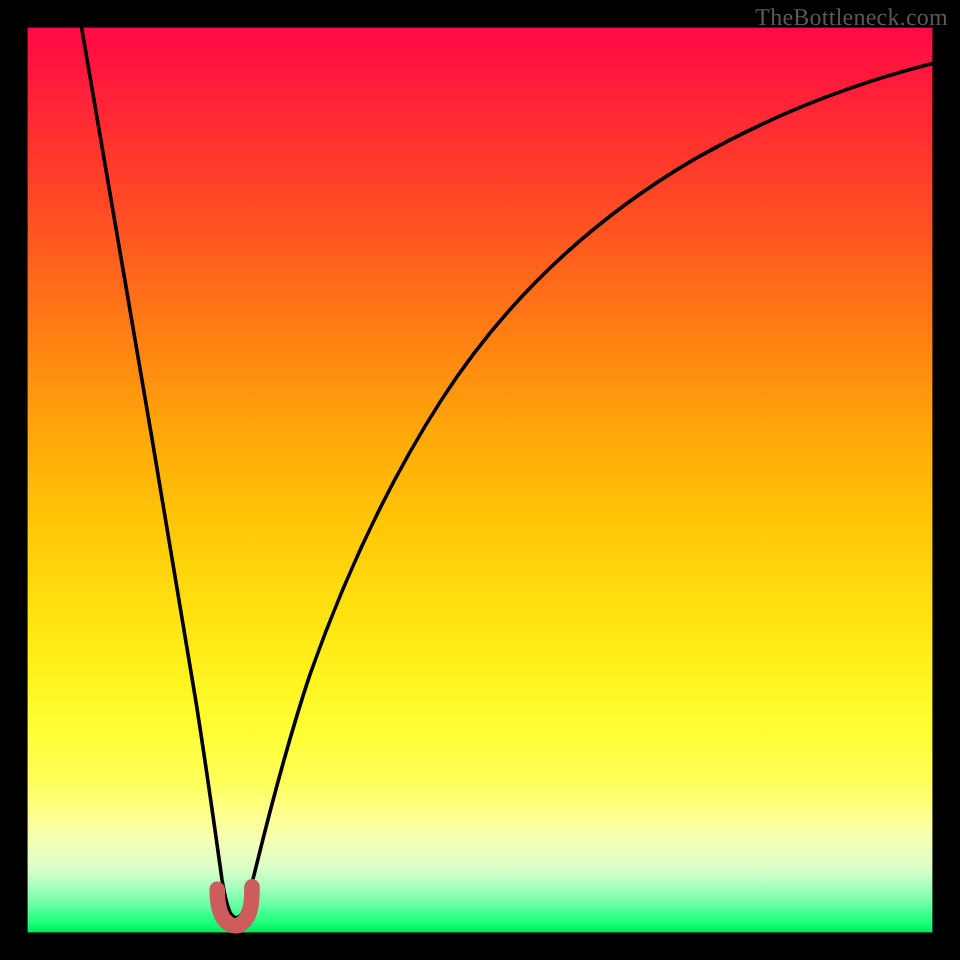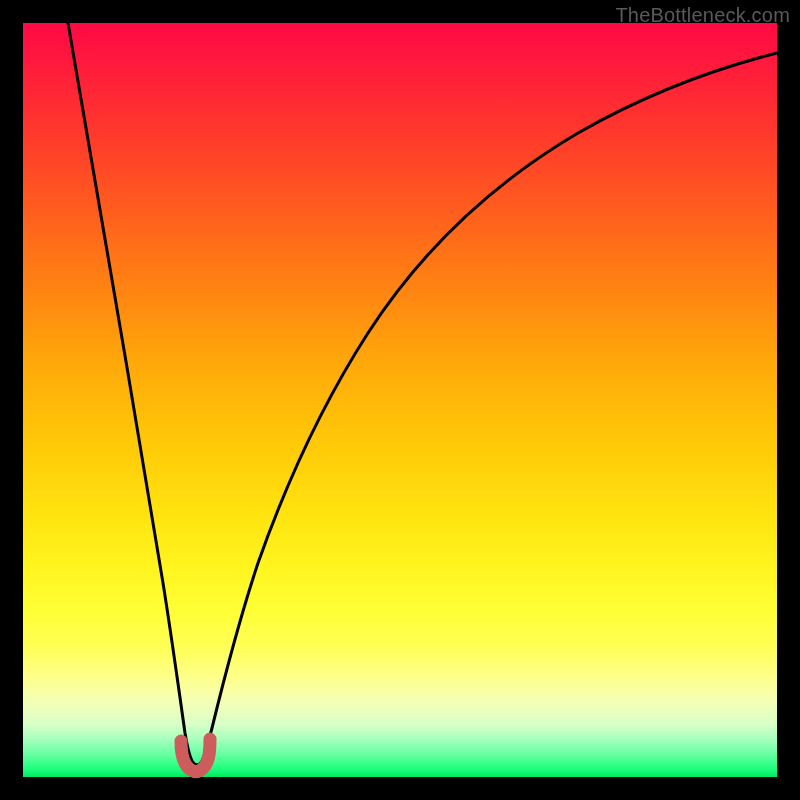--- a/index.html
+++ b/index.html
@@ -34,21 +34,21 @@
       #a6ffbe 95%,
       #66ffa2 97%,
       #1aff7a 99%,
       #00e860 100%
     );
   }
   .watermark {
     position: absolute;
     top: 4px;
     right: 10px;
-    font-family: Liberation Sans, sans-serif;
+    font-family: Liberation Serif, serif;
     font-size: 20px;
     color: #5a5a5a;
     letter-spacing: 0.2px;
     font-weight: 500;
   }
   svg.curve {
     position: absolute;
     left: 0;
     top: 0;
     width: 754px;

